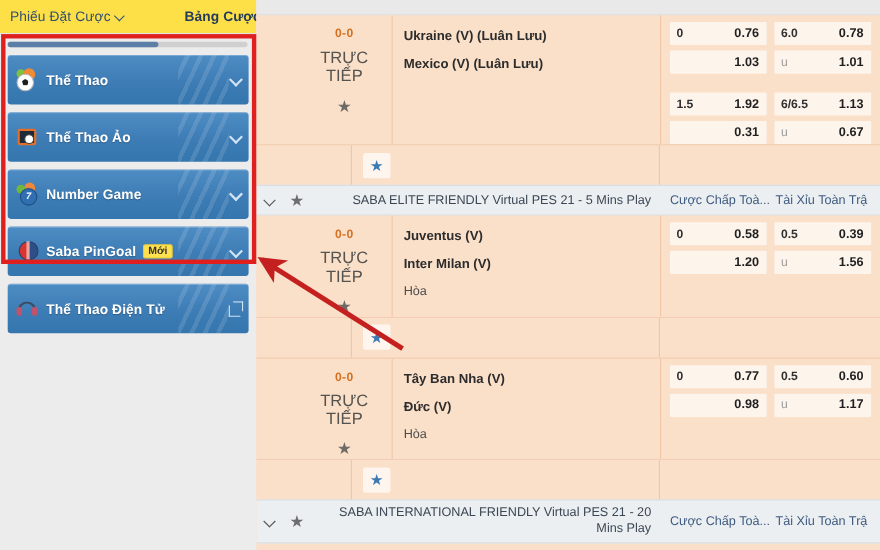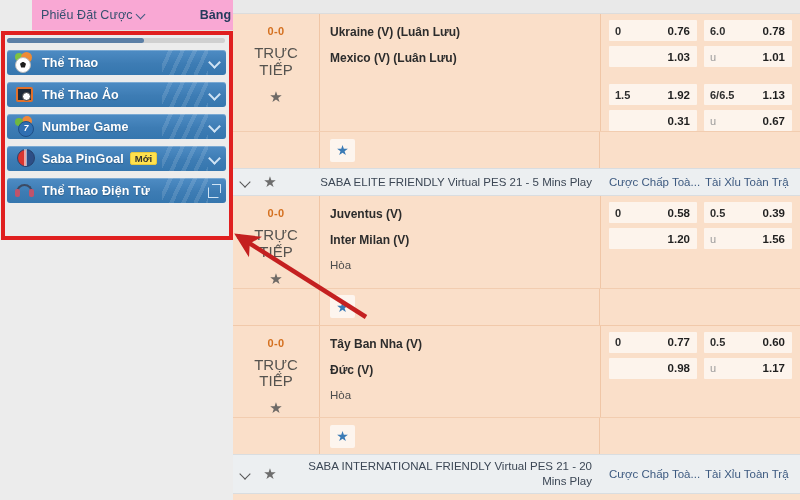--- a/index.html
+++ b/index.html
@@ -7,22 +7,22 @@
     width:800px;height:500px;overflow:hidden;position:relative;
     background:#ebebeb;
     font-family:"Liberation Sans","DejaVu Sans",sans-serif;
     font-size:12px;color:#333;
   }
   .app{position:absolute;inset:0;display:flex;}
 
   
   .sidebar{width:233px;flex:0 0 233px;background:#ebebeb;position:relative;}
   .side-tabs{
-    height:31px;background:#f9a8d4;display:flex;align-items:center;
-    padding-left:9px;box-sizing:border-box;border-bottom:1px solid #e2e2e2;margin-left:32px;
+    height:31px;background:#fde047;display:flex;align-items:center;
+    padding-left:9px;box-sizing:border-box;border-bottom:1px solid #e2e2e2;
   }
   .side-tab{
     font-size:12.5px;color:#2b3f63;letter-spacing:.1px;
     display:flex;align-items:center;gap:4px;white-space:nowrap;
   }
   .side-tab.primary{color:#35506f;}
   .side-tab.secondary{margin-left:30px;font-weight:600;color:#253b5c;padding-left:24px;}
   .caret{
     display:inline-block;width:9px;height:9px;position:relative;top:-1px;
   }
@@ -39,21 +39,21 @@
   .scroll-nub{
     height:5px;width:218px;background:#d0d0d0;border-radius:3px;margin:1px 0 7px 0;
     position:relative;
   }
   .scroll-nub::after{
     content:"";position:absolute;left:0;top:0;height:5px;width:137px;
     background:#5b7fa6;border-radius:3px;
   }
 
   .menu-item{
-    height:25px;margin-bottom:7px;border-radius:3px;
+    height:45px;margin-bottom:7px;border-radius:3px;
     background:linear-gradient(180deg,#4e8cc4 0%,#3d7cb4 55%,#3576ae 100%);
     display:flex;align-items:center;padding:0 5px 0 7px;box-sizing:border-box;
     position:relative;overflow:hidden;cursor:pointer;
     box-shadow:inset 0 1px 0 rgba(255,255,255,.25);
   }
   .menu-item::after{
     
     content:"";position:absolute;right:18px;top:-12px;width:46px;height:60px;
     background:repeating-linear-gradient(115deg,
         rgba(255,255,255,.12) 0px, rgba(255,255,255,.12) 4px,
@@ -160,21 +160,21 @@
   .lg-cols{display:flex;flex:0 0 200px;width:200px;}
   .lg-col{
     font-size:11.5px;color:#3d5a80;white-space:nowrap;overflow:hidden;
   }
   .lg-col.c1{width:100px;padding-left:9px;box-sizing:border-box;}
   .lg-col.c2{width:100px;padding-left:5px;box-sizing:border-box;}
 
   
   .match{background:#fadfc9;display:flex;position:relative;}
   .m-status{
-    width:86px;flex:0 0 86px;padding-top:11px;text-align:center;box-sizing:border-box;
+    width:86px;flex:0 0 86px;padding-top:11px;text-align:center;box-sizing:border-box;margin-left:37px;
   }
   .m-score{font-size:11px;font-weight:bold;color:#d4701f;letter-spacing:.3px;}
   .m-live{font-size:15px;color:#55534f;line-height:1.12;margin-top:8px;}
   .m-fav{font-size:15px;color:#6e6a66;margin-top:9px;cursor:pointer;}
   .m-mid{
     flex:1 1 auto;border-left:1px solid #f0c6a6;box-sizing:border-box;
     padding:11px 0 0 10px;
   }
   .team{font-size:12px;font-weight:bold;color:#2c2c2c;margin-bottom:12px;white-space:nowrap;}
   .draw{font-size:11.5px;color:#4c4c4c;}

